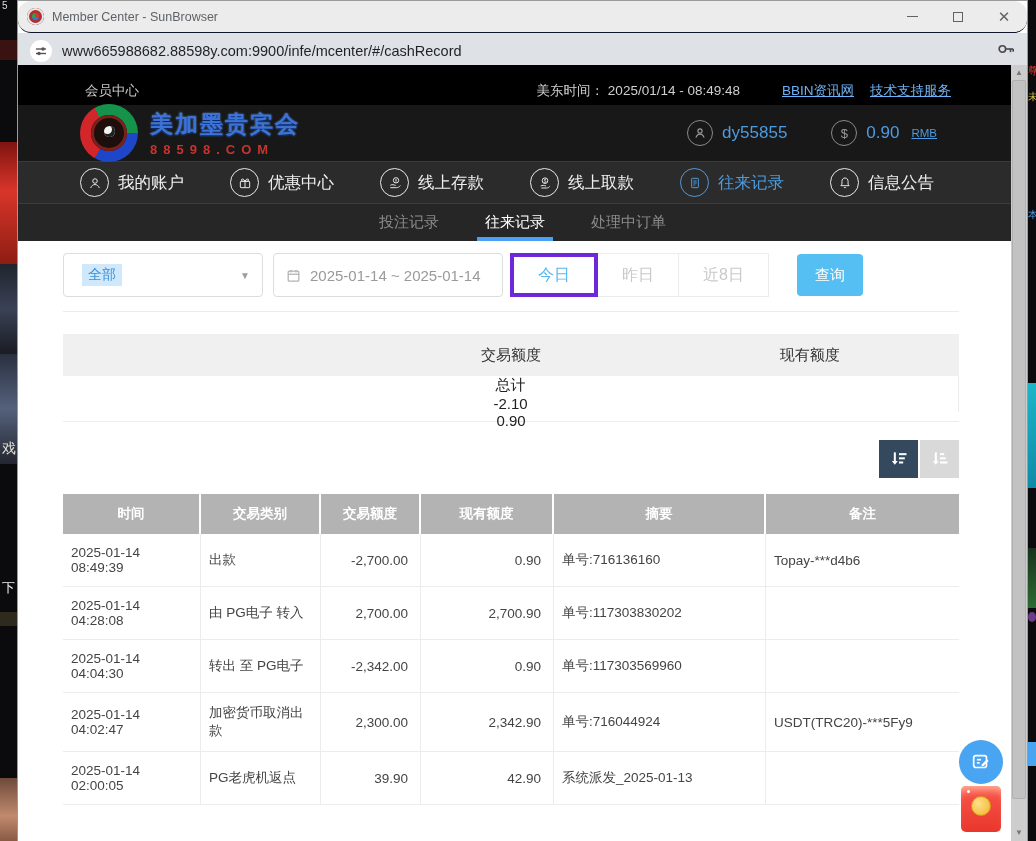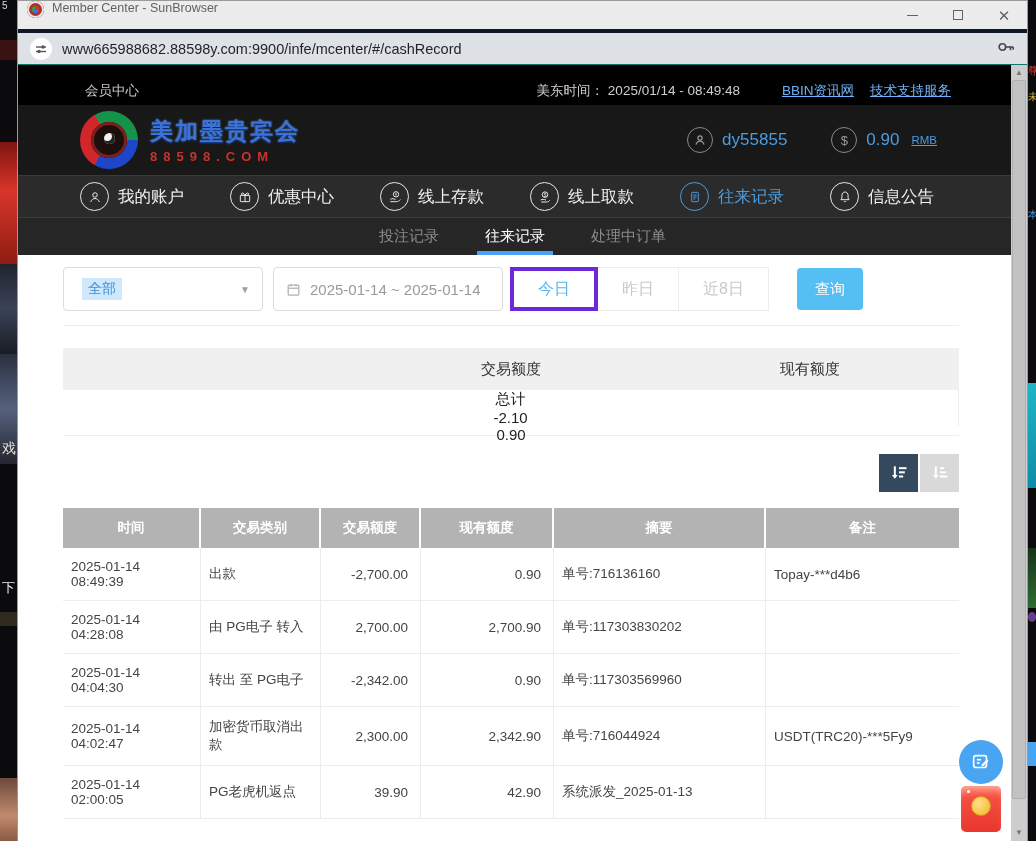--- a/index.html
+++ b/index.html
@@ -8,46 +8,46 @@
 
   
   .bgstrip { position:absolute; top:0; bottom:0; background:#0b0b0e; overflow:hidden; }
   .bgstrip.left { left:0; width:17px; }
   .bgstrip.right { right:0; width:8px; }
   .frag { position:absolute; left:0; right:0; }
   .frag-text { color:#ddd; font-size:10px; line-height:10px; padding-left:2px; }
 
   
   .window { position:absolute; left:17px; top:0; width:1011px; height:841px; background:#fff; border:1px solid #9a9a9a; border-bottom:none; }
-  .titlebar { height:32px; background:#ececec; display:flex; align-items:flex-start; padding-left:9px; border-bottom:4px solid #0f172a; }
+  .titlebar { height:32px; background:#ececec; display:flex; align-items:center; padding-left:9px; border-bottom:1px solid #0f172a;border-radius:13px; }
   .favicon { width:17px; height:17px; border-radius:50%;
     background: conic-gradient(#d43b2f 0 120deg, #2a7de1 120deg 240deg, #2fa34c 240deg 360deg);
     box-shadow: inset 0 0 0 2px #e8e8e8, inset 0 0 0 5px #b03030; margin-right:8px; flex:none; }
   .wtitle { color:#5f6368; font-size:12.5px; flex:1 1 auto; white-space:nowrap; overflow:hidden; }
   .winbtns { display:flex; height:100%; }
   .winbtn { width:46px; height:100%; display:flex; align-items:center; justify-content:center; color:#5f6368; }
   .glyph-min { width:11px; height:1px; background:#5f6368; display:block; }
   .glyph-max { width:10px; height:10px; border:1px solid #5f6368; display:block; }
   .glyph-close { font-size:15px; line-height:15px; color:#5f6368; }
 
-  .urlbar { height:36px; background:#dee2e7; display:flex; align-items:center; padding:0 12px; border-bottom:5px solid #0f766e; }
+  .urlbar { height:36px; background:#dee2e7; display:flex; align-items:center; padding:0 12px; border-bottom:1px solid #0f766e; }
   .siteinfo { width:22px; height:22px; border-radius:50%; background:#fff; display:flex; align-items:center; justify-content:center; margin-right:10px; flex:none; }
   .url { color:#1f2125; font-size:14.5px; flex:1 1 auto; white-space:nowrap; overflow:hidden; }
   .keyicon { flex:none; }
 
   .page { position:absolute; left:0; right:0; top:64px; bottom:0; background:#fff; overflow:hidden; }
 
   
   .topbar { height:40px; background:#000; display:flex; align-items:center; padding:12px 76px 0 67px; }
   .topbar .crumb { color:#c9c9c9; font-size:13.5px; }
   .topbar .spacer { flex:1; }
   .topbar .time { color:#cfcfcf; font-size:13.5px; margin-right:26px; }
   .toplink { color:#6fb1f5; font-size:13.5px; text-decoration:underline; margin-left:16px; cursor:pointer; }
 
-  .logoband { height:70px; background:#181818; display:flex; align-items:center; padding:0 90px 0 62px; }
+  .logoband { height:56px; background:#181818; display:flex; align-items:center; padding:0 90px 0 62px; }
   .emblem { width:58px; height:58px; border-radius:50%; position:relative; flex:none;
     background: conic-gradient(from 210deg, #d2262a 0 120deg, #16934a 120deg 240deg, #1d46c8 240deg 360deg); }
   .emblem::after { content:""; position:absolute; left:11px; top:11px; width:36px; height:36px; border-radius:50%;
     background:#1d0f0c; box-shadow: inset 0 0 0 3px #7d1f1c; }
   .emblem::before { content:""; position:absolute; left:24px; top:22px; width:11px; height:11px; border-radius:50%;
     background:#f3f3f3; box-shadow: inset -2px -2px 0 1px #222; z-index:1; }
   .logotxt { margin-left:12px; }
   .logo-main { font-size:23px; font-weight:bold; letter-spacing:2px;
     color:#3d72d8; text-shadow:0 1px 0 #0a2a66, 0 0 2px #69a8ff; }
   .logo-sub { font-size:13px; font-weight:bold; color:#c8332e; letter-spacing:6px; margin-top:2px; }

